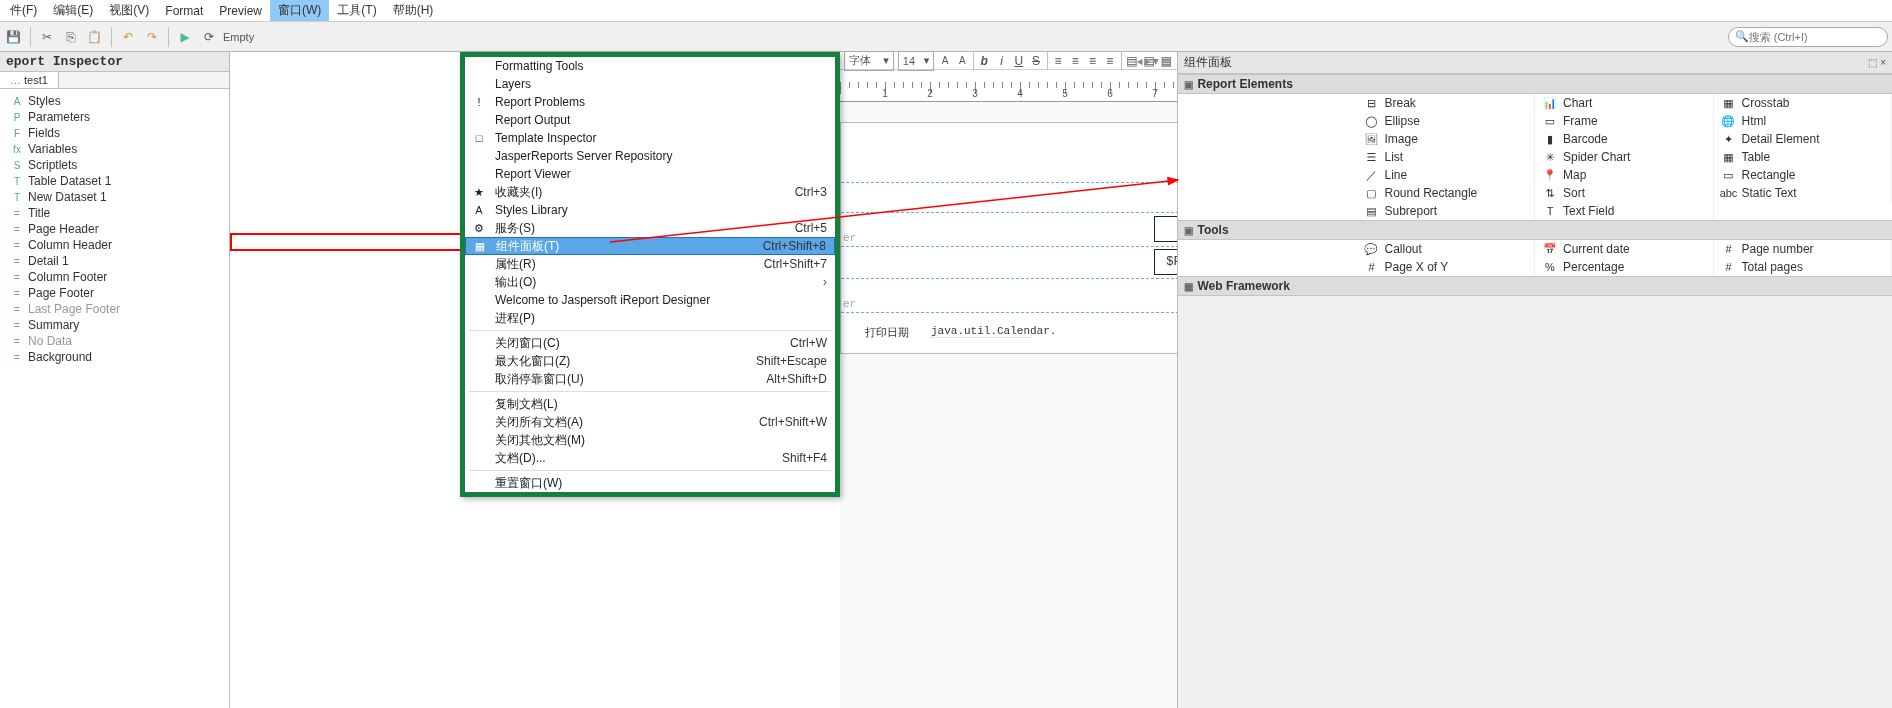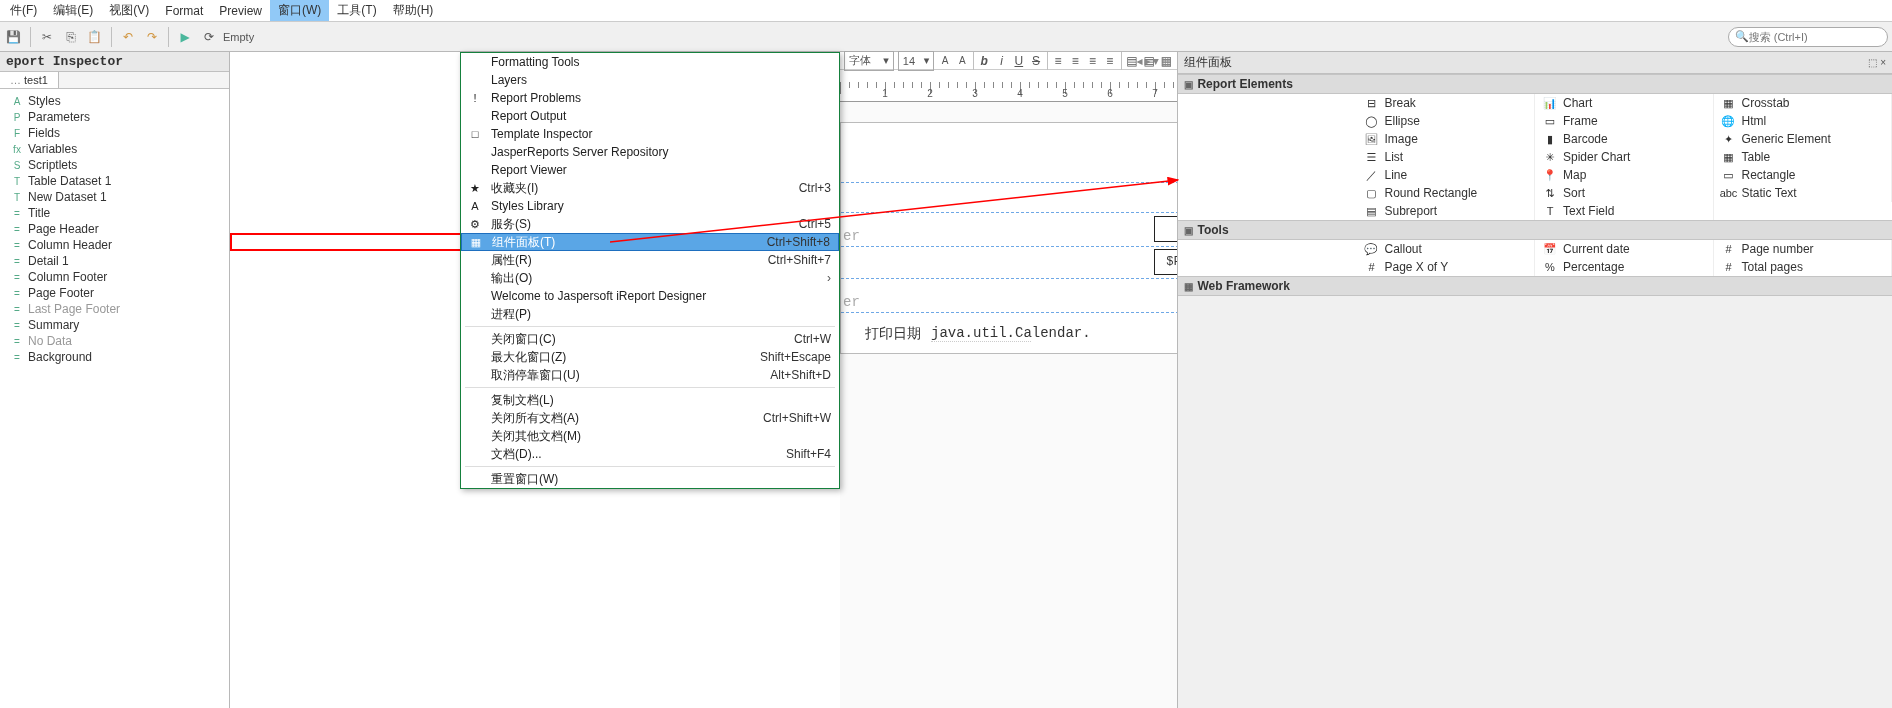--- a/index.html
+++ b/index.html
@@ -24,21 +24,21 @@
   .tab { padding: 2px 10px; font-size: 11px; border-right: 1px solid #bbb; background: #fff; }
 
   .tree { padding: 4px 0; font-family: "Courier New", monospace; font-size: 12px; color: #333; }
   .tree .node { display: flex; align-items: center; padding: 1px 6px 1px 10px; gap: 4px; white-space: nowrap; }
   .tree .node .icon { width: 14px; height: 14px; display: inline-flex; align-items: center; justify-content: center; font-size: 10px; }
   .tree .node.dim { color: #999; }
 
   .center { flex: 1; position: relative; background: #fff; }
 
   
-  .dropdown { position: absolute; top: 0; left: 230px; width: 380px; background: #fff; border: 1px solid #15803d; box-shadow: 2px 2px 6px rgba(0,0,0,.3); z-index: 30; }
+  .dropdown { position: absolute; top: 0; left: 230px; width: 380px; background: #fff; border: 5px solid #15803d; box-shadow: 2px 2px 6px rgba(0,0,0,.3); z-index: 30; }
   .dropdown .row { display: flex; align-items: center; height: 18px; padding: 0 8px 0 30px; position: relative; font-size: 12px; color: #222; }
   .dropdown .row .lic { position: absolute; left: 6px; width: 16px; height: 16px; display: flex; align-items: center; justify-content: center; font-size: 11px; }
   .dropdown .row .kbd { margin-left: auto; color: #333; font-size: 12px; }
   .dropdown .row .sub { margin-left: auto; color: #555; }
   .dropdown .row.highlight { background: #5aa6e6; color: #fff; border: 1px solid #1e6fbf; }
   .dropdown .divider { height: 1px; background: #ddd; margin: 3px 4px; }
   .dd-outline { position: absolute; border: 2px solid #ff0000; pointer-events: none; }
 
   
   .fmt-toolbar { position: absolute; top: 0; left: 610px; right: 715px; height: 18px; display: flex; align-items: center; gap: 4px; border-bottom: 1px solid #ccc; padding: 0 4px; }
@@ -50,21 +50,21 @@
   .ruler { position: absolute; top: 30px; left: 610px; right: 715px; height: 20px; border-bottom: 1px solid #999; background: #fff; font-family: "Courier New", monospace; font-size: 10px; color: #555; }
   .ruler .tick { position: absolute; top: 0; border-left: 1px solid #888; height: 6px; }
   .ruler .tick.big { height: 12px; }
   .ruler .lbl { position: absolute; top: 6px; transform: translateX(-50%); }
 
   
   .canvas-area { position: absolute; top: 50px; left: 610px; right: 715px; bottom: 0; background: #fafafa; }
   .page { position: absolute; top: 20px; left: 0; width: 520px; background: #fff; border: 1px solid #bbb; }
   .band { border-bottom: 1px dashed #6ea8e6; position: relative; }
   .cell { position: absolute; border: 1px solid #222; font-family: "Courier New", monospace; font-size: 12px; display: flex; align-items: center; justify-content: center; background: #fff; }
-  .label-text { position: absolute; font-family: "Courier New", monospace; font-size: 14px; color: #333; }
+  .label-text { position: absolute; font-family: "Courier New", monospace; font-size: 11px; color: #333; }
 
   
   .nav-icons { position: absolute; top: 2px; right: 720px; display: flex; gap: 2px; color: #888; }
 
   
   .palette { width: 715px; border-left: 1px solid #b8b8b8; background: #f0f0f0; display: flex; flex-direction: column; font-family: "Courier New", monospace; font-size: 12px; position: absolute; right: 0; top: 52px; bottom: 0; }
   .pal-header { background: #e5e5e5; padding: 2px 6px; font-family: "Microsoft YaHei"; font-size: 12px; border-bottom: 1px solid #c0c0c0; display: flex; align-items: center; }
   .pal-header .pin { margin-left: auto; font-size: 10px; color: #555; }
   .section-head { background: #dcdcdc; padding: 2px 6px; font-weight: bold; border-top: 1px solid #c4c4c4; border-bottom: 1px solid #c4c4c4; display: flex; align-items: center; gap: 4px; }
   .section-head .tw { font-size: 10px; color: #666; }
@@ -462,21 +462,21 @@
       <div class="el-item">
         <span class="ic">🖼</span>
         <span>Image</span>
       </div>
       <div class="el-item">
         <span class="ic">▮</span>
         <span>Barcode</span>
       </div>
       <div class="el-item">
         <span class="ic">✦</span>
-        <span>Generic Element</span>
+        <span>Detail Element</span>
       </div>
       <div class="el-item" style="visibility: hidden;"></div>
       <div class="el-item">
         <span class="ic">☰</span>
         <span>List</span>
       </div>
       <div class="el-item">
         <span class="ic">✳</span>
         <span>Spider Chart</span>
       </div>

